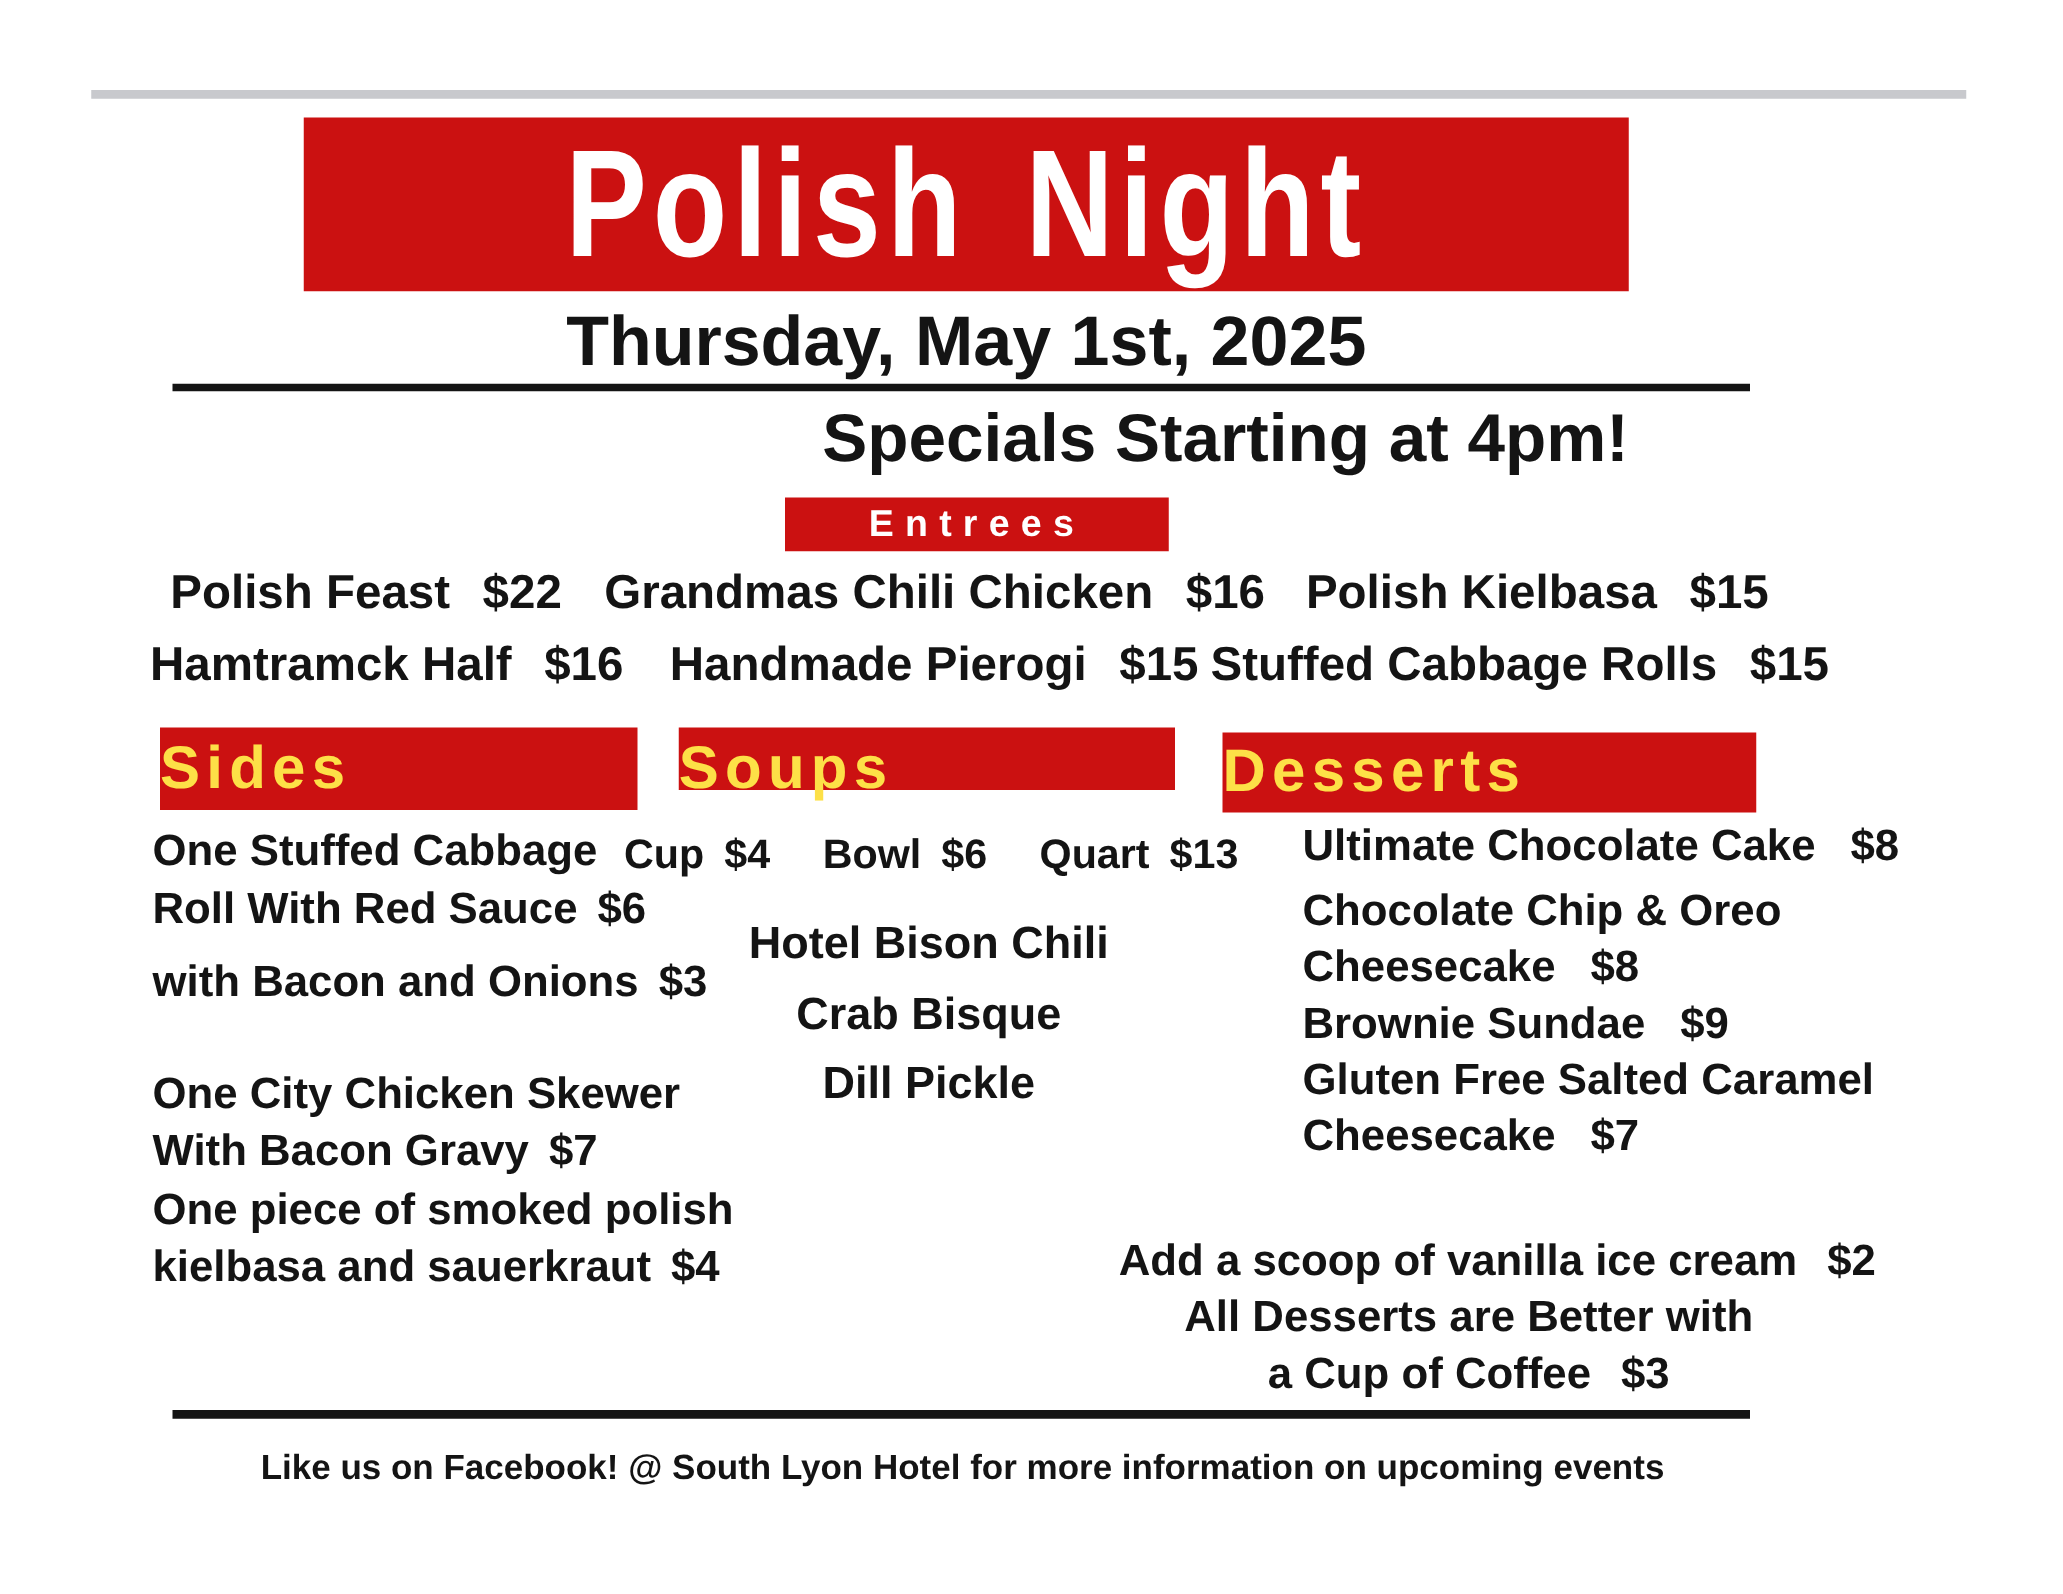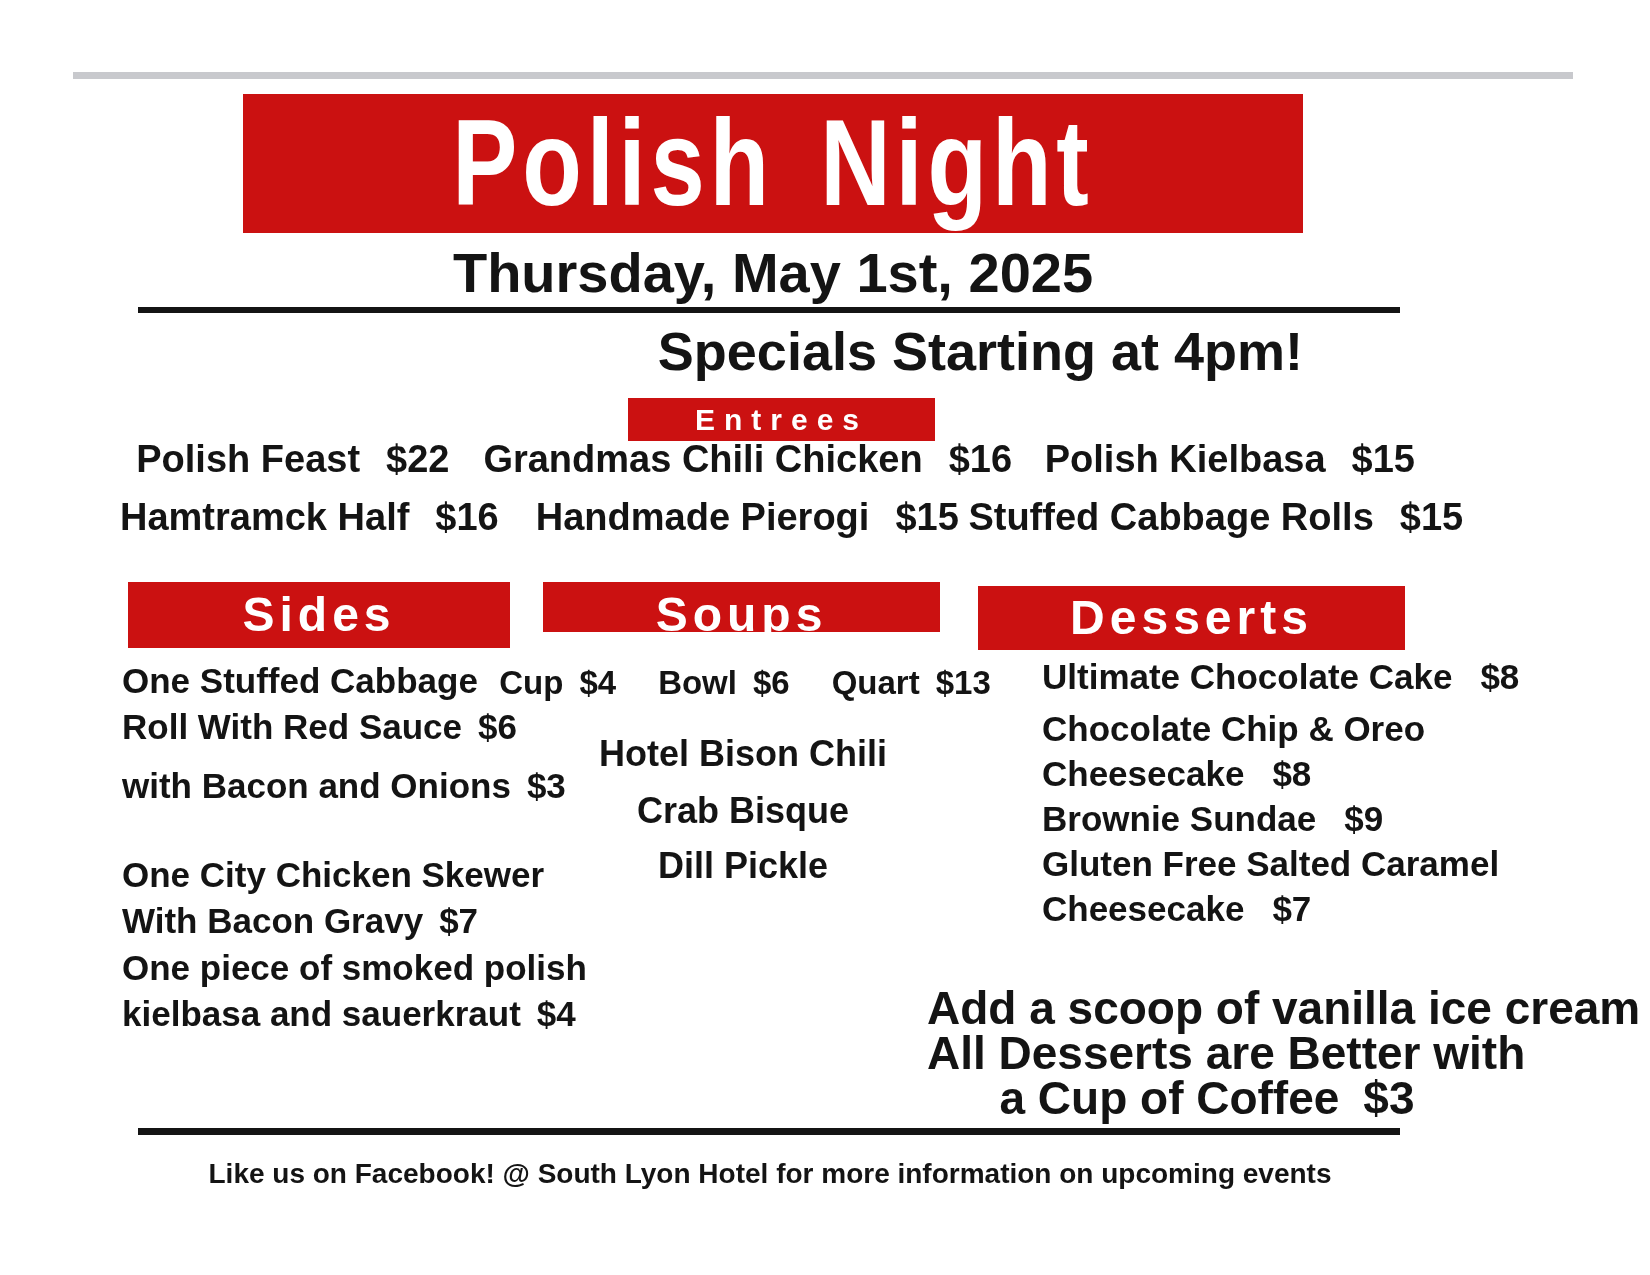--- a/index.html
+++ b/index.html
@@ -24,32 +24,32 @@
     transform:scaleX(0.8);transform-origin:center;white-space:nowrap;
   }
 
   .date-line{position:absolute;left:243px;top:240px;width:1060px;text-align:center;font-size:56px;}
   .specials-line{position:absolute;left:243px;top:320px;width:1060px;text-align:right;font-size:54px;}
 
   .entrees-banner{position:absolute;left:628px;top:398px;width:307px;height:43px;background:var(--banner-red);}
   .entrees-banner .entrees-heading{display:block;line-height:43px;text-align:center;color:#ffffff;font-size:30px;letter-spacing:9px;}
 
   .entrees-grid{position:absolute;left:120px;top:438px;width:1310px;}
-  .entrees-row{display:flex;height:58px;align-items:flex-start;gap:37px;}
+  .entrees-row{display:flex;height:58px;align-items:flex-end;gap:37px;}
   .entrees-cell{display:flex;justify-content:center;align-items:baseline;white-space:nowrap;font-size:38px;}
   .entrees-cell .price{margin-left:26px;}
   .ecol1{width:380px;}
   .ecol2{width:490px;}
   .ecol3{width:440px;}
 
   .section-banner{position:absolute;background:var(--banner-red);}
   .sides-banner{left:128px;top:582px;width:382px;height:66px;}
   .soups-banner{left:543px;top:582px;width:397px;height:50px;}
   .desserts-banner{left:978px;top:586px;width:427px;height:64px;}
-  .section-banner .section-heading{display:block;width:100%;text-align:center;color:#ffffff;font-size:48px;letter-spacing:5px;}
+  .section-banner .section-heading{display:block;width:100%;text-align:left;color:#fde047;font-size:48px;letter-spacing:5px;}
   .sides-banner .section-heading,.soups-banner .section-heading{line-height:66px;}
   .desserts-banner .section-heading{line-height:64px;}
 
   .side-item{position:absolute;left:122px;width:460px;font-size:35px;line-height:46px;white-space:nowrap;}
   .side-item-1{top:658px;}
   .side-item-2{top:763px;}
   .side-item-3{top:852px;}
   .side-item-4{top:945px;}
   .side-item .price{margin-left:16px;}
 
@@ -59,21 +59,21 @@
   .soup-sizes .price{margin-left:16px;}
   .soup-item{position:absolute;left:543px;width:400px;text-align:center;font-size:36px;white-space:nowrap;}
   .soup-item-1{top:733px;}
   .soup-item-2{top:790px;}
   .soup-item-3{top:845px;}
 
   .dessert-list{position:absolute;left:1042px;top:654px;width:560px;font-size:35px;line-height:45px;white-space:nowrap;}
   .dessert-line .price{margin-left:28px;}
   .dessert-line-1{margin-bottom:7px;}
 
-  .dessert-extras{position:absolute;left:895px;top:986px;width:560px;text-align:center;font-size:46px;line-height:45px;white-space:nowrap;margin-left:32px;}
+  .dessert-extras{position:absolute;left:895px;top:986px;width:560px;text-align:center;font-size:35px;line-height:45px;white-space:nowrap;}
   .dessert-extras .price{margin-left:24px;}
 
   .footer-note{position:absolute;left:140px;top:1158px;width:1260px;text-align:center;font-size:28px;}
 </style>
 </head>
 <body>
 
 <div class="page">
 
   <div class="rule rule-gray"></div>

